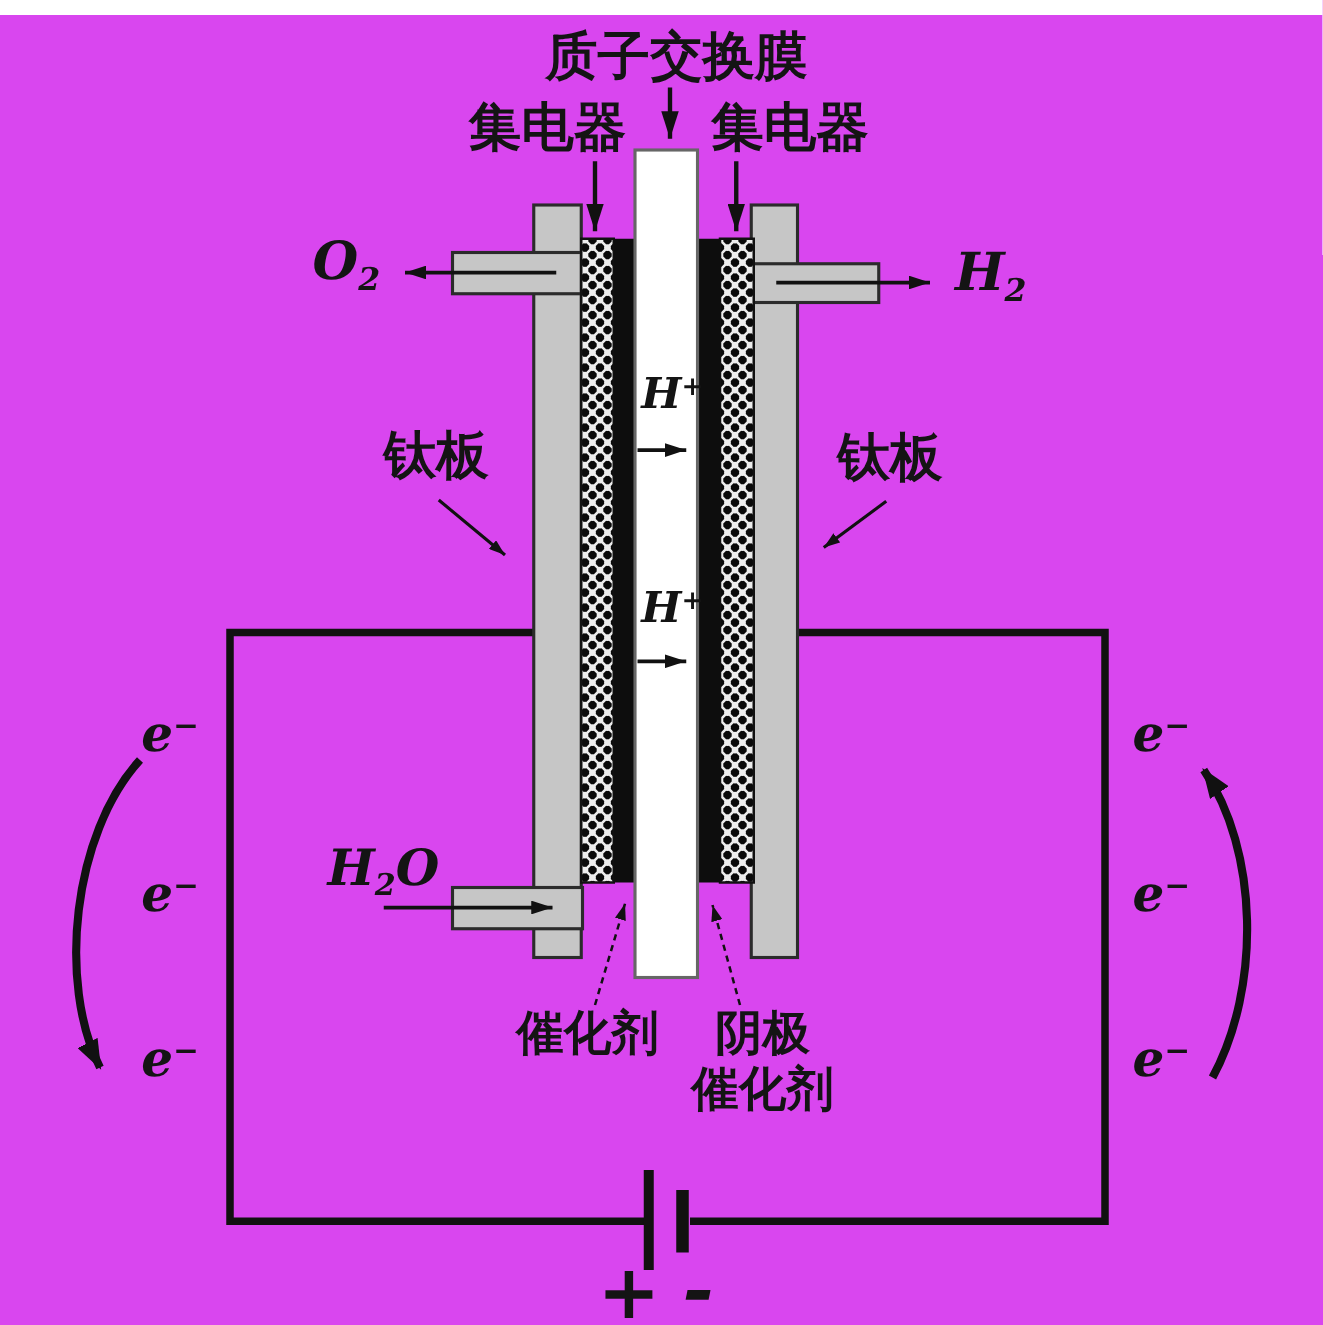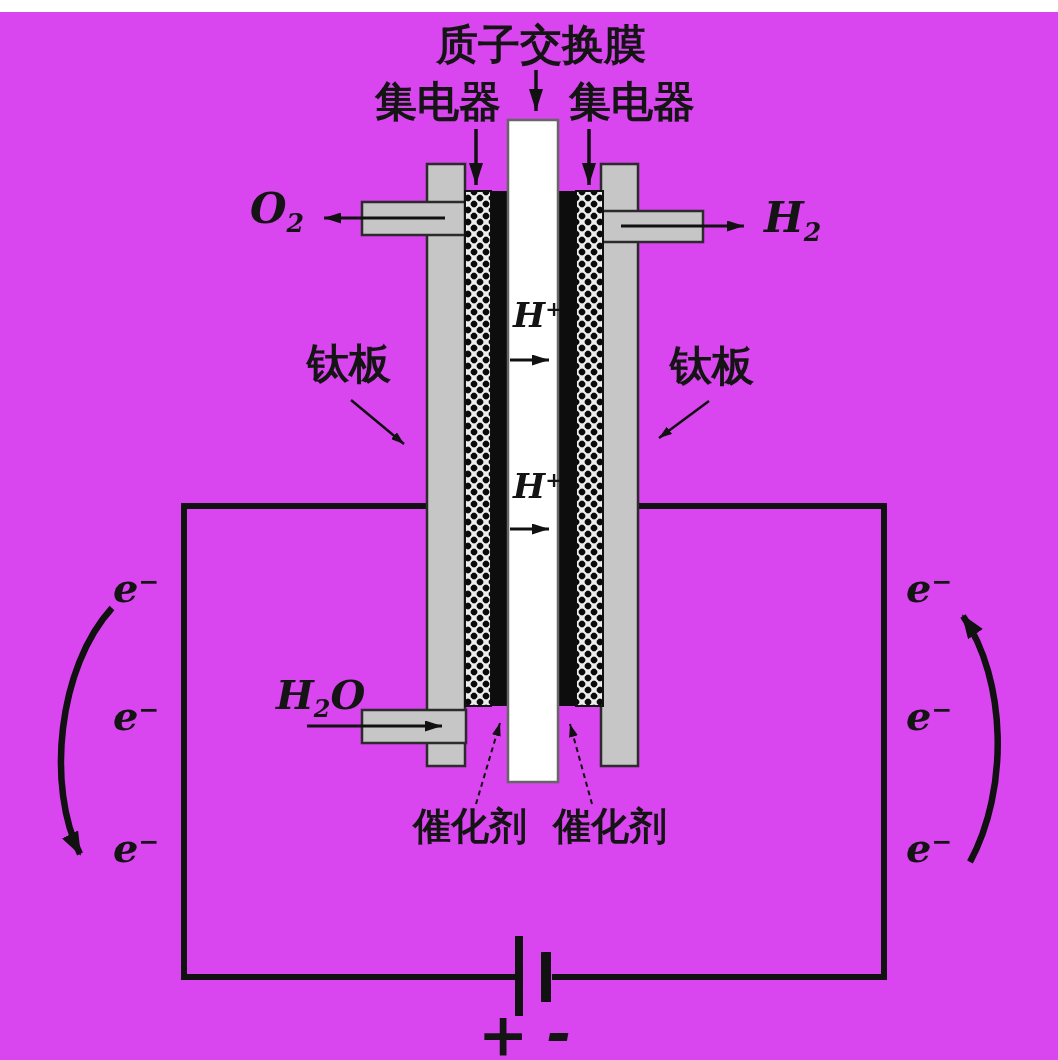--- a/index.html
+++ b/index.html
@@ -90,35 +90,36 @@
   </svg>
 
   <div class="lbl cjk f42" style="left:436px;top:12px;">质子交换膜</div>
   <div class="lbl cjk f42" style="left:375px;top:69px;">集电器</div>
   <div class="lbl cjk f42" style="left:569px;top:69px;">集电器</div>
   <div class="lbl cjk f42" style="left:307px;top:331px;">钛板</div>
   <div class="lbl cjk f42" style="left:670px;top:333px;">钛板</div>
 
   <div class="lbl sp f42" style="left:250px;top:176px;"><span>O</span><sub class="s">2</sub></div>
   <div class="lbl sp f42" style="left:764px;top:185px;"><span>H</span><sub class="s">2</sub></div>
-  <div class="lbl sp f40" style="left:276px;top:663px;"><span>H</span><sub class="s">2</sub><span>O</span></div>
+  <div class="lbl sp f40" style="left:262px;top:663px;"><span>H</span><sub class="s">2</sub><span>O</span></div>
 
   <div class="lbl sp f34" style="left:513px;top:286px;"><span>H</span><sup class="s">+</sup></div>
   <div class="lbl sp f34" style="left:513px;top:457px;"><span>H</span><sup class="s">+</sup></div>
 
   <div class="lbl sp f40" style="left:113px;top:556px;"><span>e</span><sup class="s">−</sup></div>
   <div class="lbl sp f40" style="left:113px;top:684px;"><span>e</span><sup class="s">−</sup></div>
   <div class="lbl sp f40" style="left:113px;top:816px;"><span>e</span><sup class="s">−</sup></div>
   <div class="lbl sp f40" style="left:906px;top:556px;"><span>e</span><sup class="s">−</sup></div>
   <div class="lbl sp f40" style="left:906px;top:684px;"><span>e</span><sup class="s">−</sup></div>
   <div class="lbl sp f40" style="left:906px;top:816px;"><span>e</span><sup class="s">−</sup></div>
 
   <div class="lbl cjk f38 cat" style="left:410px;top:792px;width:120px;">
     <div>催化剂</div>
   </div>
   <div class="lbl cjk f38 cat" style="left:550px;top:792px;width:120px;">
+    <div>阴极</div>
     <div>催化剂</div>
   </div>
 
   <div class="lbl sp f60" style="left:478px;top:992px;">+</div>
   <div class="lbl sp f60" style="left:546px;top:990px;">-</div>
 
 </div>
 
 </body></html>

